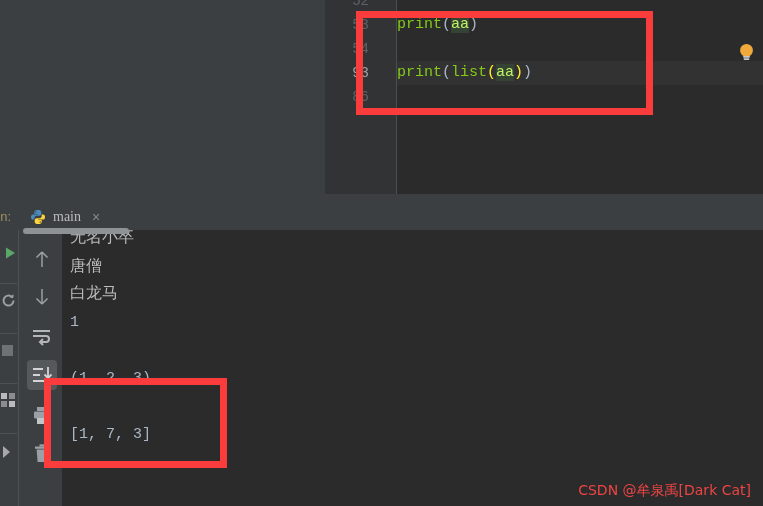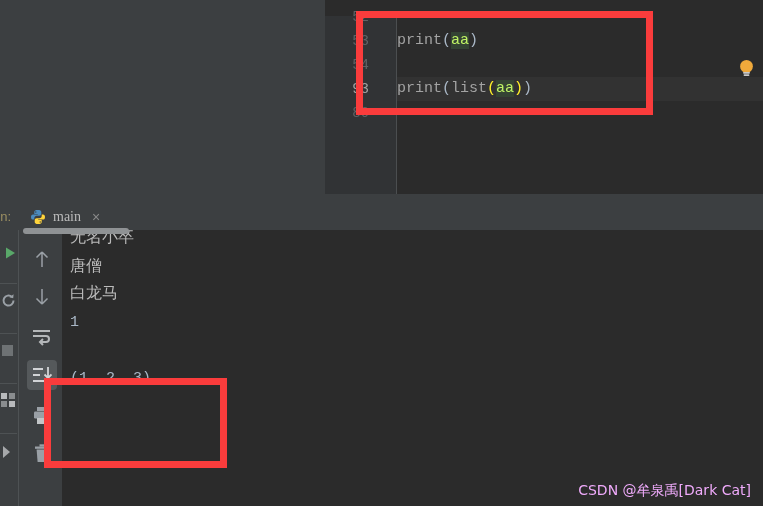--- a/index.html
+++ b/index.html
@@ -9,37 +9,37 @@
     font-family:"Liberation Sans", sans-serif;
     -webkit-font-smoothing:antialiased;
   }
   #app{position:relative;width:763px;height:506px;overflow:hidden;}
 
   
   #editor-region{position:absolute;left:0;top:0;width:763px;height:202px;background:#2b2b2b;}
   #left-tool-panel{position:absolute;left:0;top:0;width:325px;height:194px;background:#3c3f41;}
   #left-panel-foot{position:absolute;left:0;top:194px;width:325px;height:8px;background:#3c3f41;}
 
-  #editor{position:absolute;left:325px;top:0;width:438px;height:194px;background:#2b2b2b;margin-top:16px;}
+  #editor{position:absolute;left:325px;top:0;width:438px;height:194px;background:#2b2b2b;}
   #gutter{position:absolute;left:0;top:0;width:71px;height:194px;background:#313335;}
   #gutter-sep{position:absolute;left:71px;top:0;width:1px;height:194px;background:#4b4e50;}
   #fold-strip{position:absolute;left:52px;top:0;width:19px;height:194px;background:#313335;}
   .ln{
     position:absolute;left:0;width:44px;text-align:right;
     font-family:"Liberation Mono", monospace;font-size:14px;color:#606366;
     line-height:24px;height:24px;
   }
   .ln.current{color:#a4a3a3;}
 
   .codeline{
     position:absolute;left:72px;height:24px;line-height:24px;white-space:pre;
     font-family:"Liberation Mono", monospace;font-size:15px;
   }
   .caret-row{position:absolute;left:72px;width:366px;height:24px;background:#323232;}
-  .kw-func{color:#a3a3a3;}
+  .kw-func{color:#84cc16;}
   .punct{color:#a9b7c6;}
   .paren-match{color:#ffef28;}
   .sel-ident{color:#bef264;background:#344334;text-align:right;}
 
   #bulb{
     position:absolute;left:413px;top:43px;width:17px;height:19px;
   }
 
   
   #editor-bottom-band{position:absolute;left:325px;top:194px;width:438px;height:8px;background:#3c3f41;}
@@ -92,21 +92,21 @@
   
   #redbox-console{
     position:absolute;left:44px;top:378px;width:183px;height:90px;
     border:7px solid #fa3c3c;box-sizing:border-box;
     pointer-events:none;
   }
 
   
   #watermark{
     position:absolute;right:12px;bottom:6px;
-    font-family:"DejaVu Sans", sans-serif;font-size:14px;color:#f0abfc;
+    font-family:"DejaVu Sans", sans-serif;font-size:14px;color:#ef4444;
     white-space:nowrap;
   }
 </style>
 </head>
 <body>
 
 <div id="app">
 
   <div id="editor-region">
 
@@ -227,20 +227,21 @@
         </svg>
       </div>
     </div>
 
     <div id="console">
       <div class="outline cn" style="top:-5px;font-family:Liberation Mono, monospace;">无名小卒</div>
       <div class="outline cn" style="top:22px;">唐僧</div>
       <div class="outline cn" style="top:49px;">白龙马</div>
       <div class="outline" style="top:79px;">1</div>
       <div class="outline" style="top:135px;">(1, 2, 3)</div>
+      <div class="outline" style="top:191px;">[1, 7, 3]</div>
     </div>
 
     <div id="hscroll" style="top:26px;"></div>
 
   </div>
 
   <div id="redbox-console"></div>
 
   <div id="watermark">CSDN @牟泉禹[Dark Cat]</div>
 

